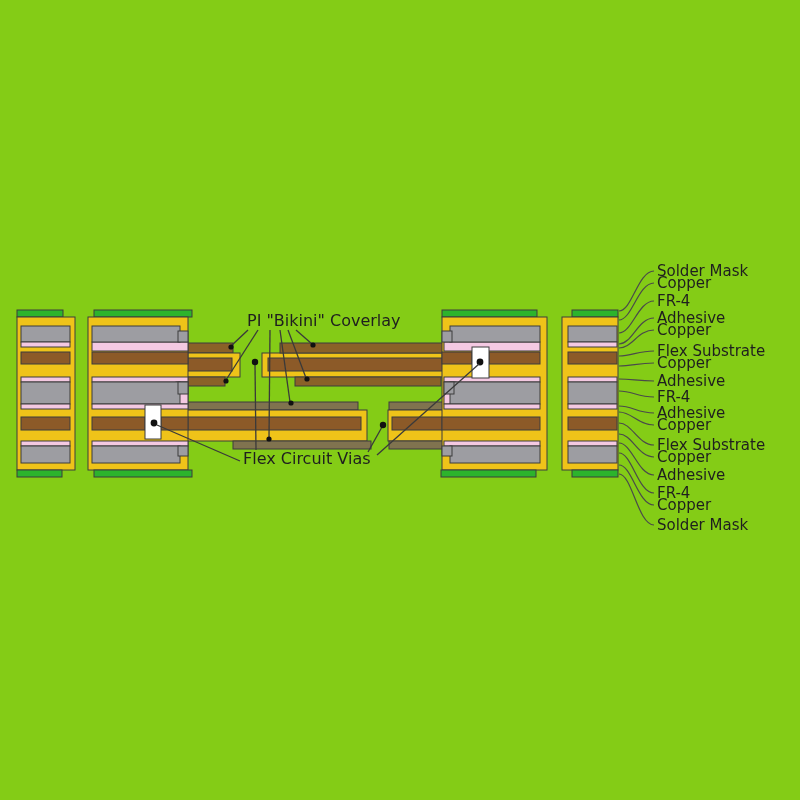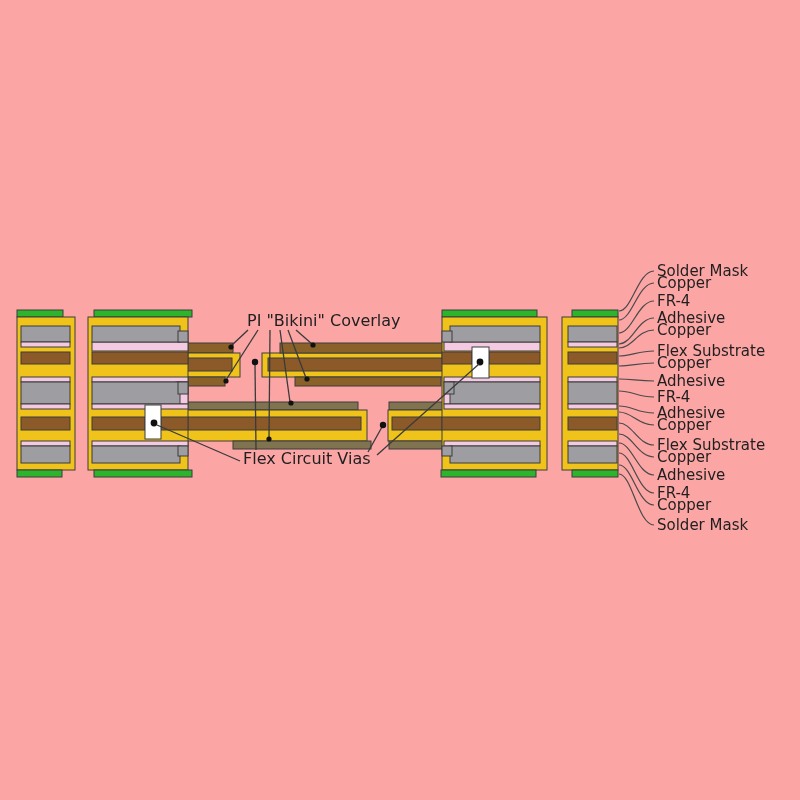--- a/index.html
+++ b/index.html
@@ -1,16 +1,16 @@
 <!DOCTYPE html>
 <html><head>
 <meta charset="utf-8">
 <style>
   html,body{margin:0;padding:0;background:#fff;}
-  .page{position:relative;width:800px;height:800px;background:#fca5a5;overflow:hidden;
+  .page{position:relative;width:800px;height:800px;background:#84cc16;overflow:hidden;
         font-family:"DejaVu Sans", sans-serif;}
   svg text{font-family:"DejaVu Sans", sans-serif;fill:#1f1f1f;}
   .lbl{font-size:15px;}
   .callout{font-size:16px;}
   .ln{stroke:#4a4a4a;stroke-width:1.2;fill:none;}
   .cln{stroke:#3a3a3a;stroke-width:1.3;fill:none;}
   .outl{stroke:#3d3d3d;stroke-width:1;}
 </style>
 </head>
 <body>

